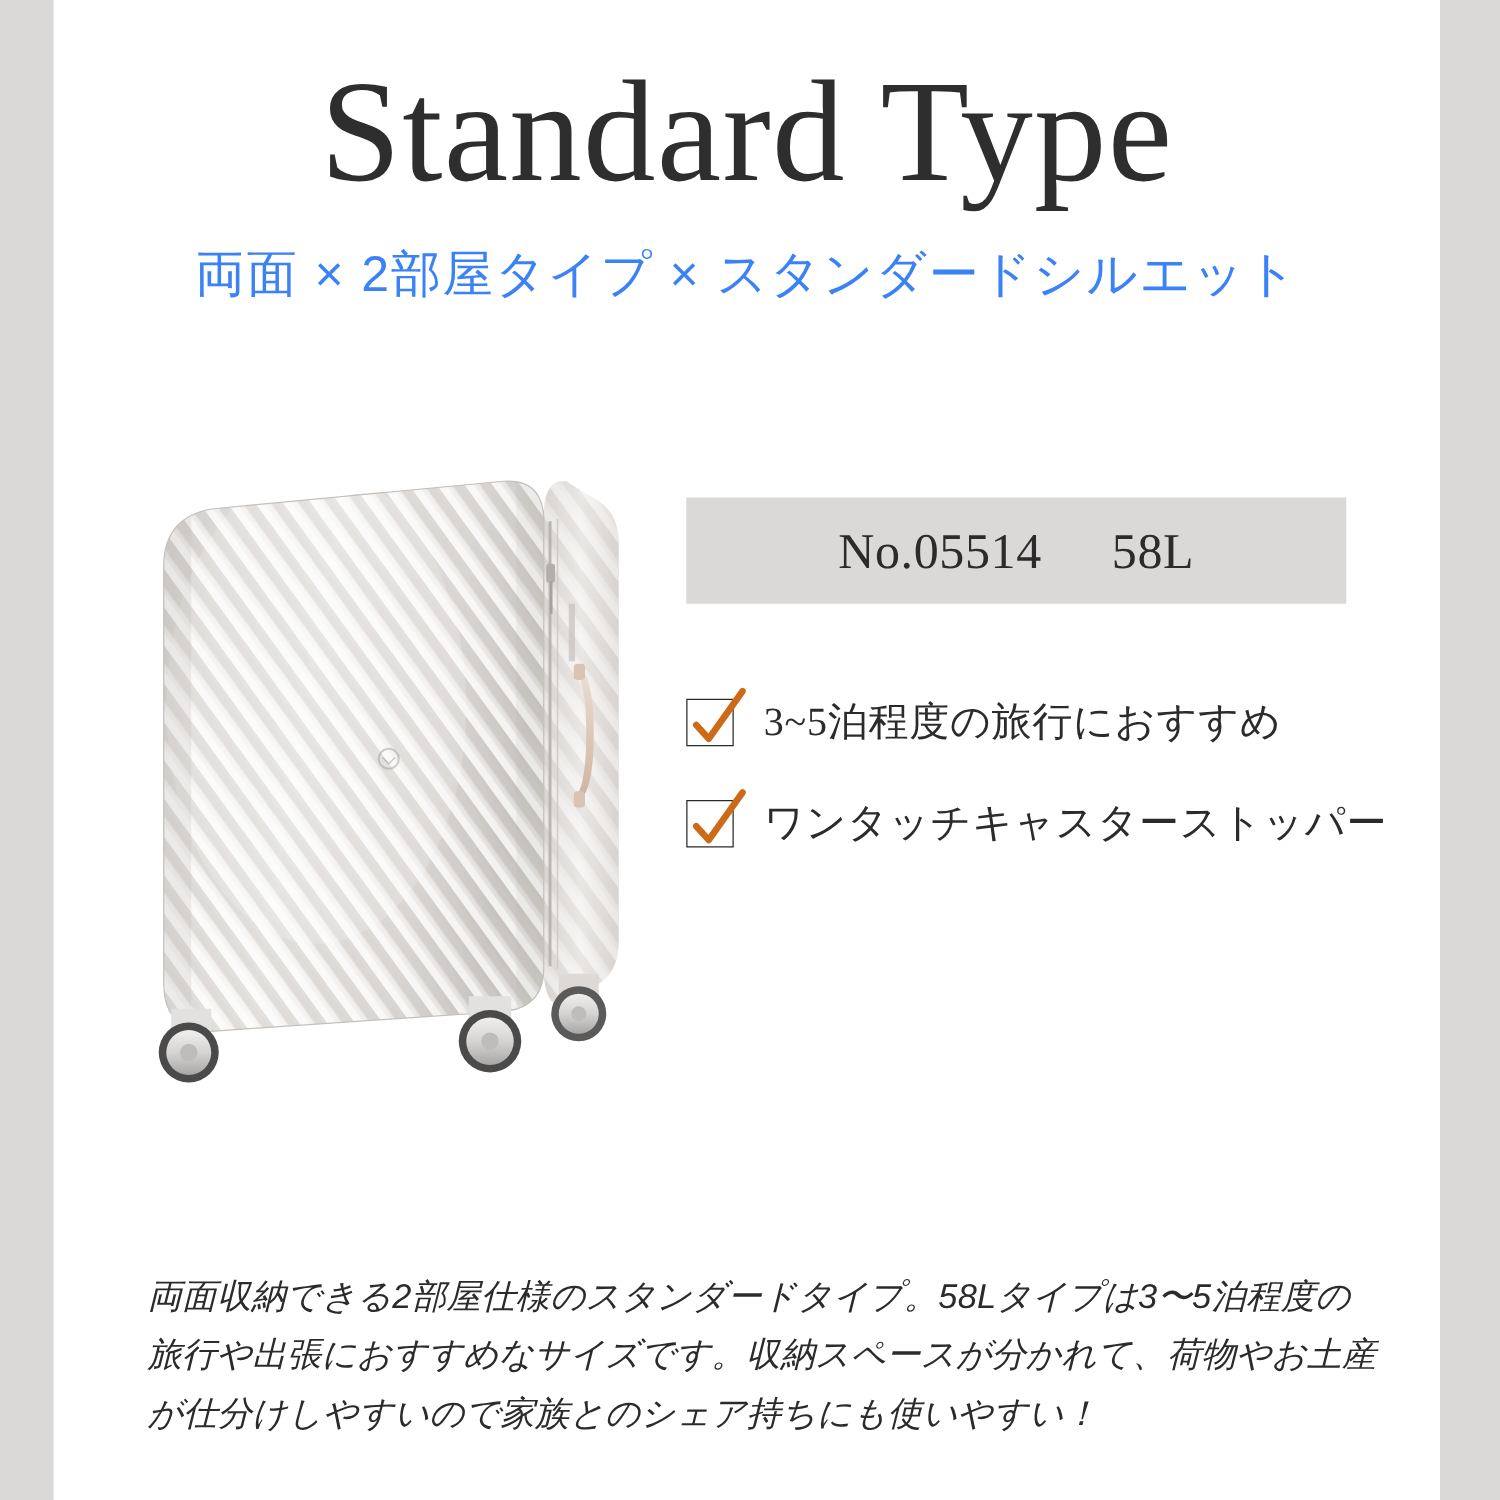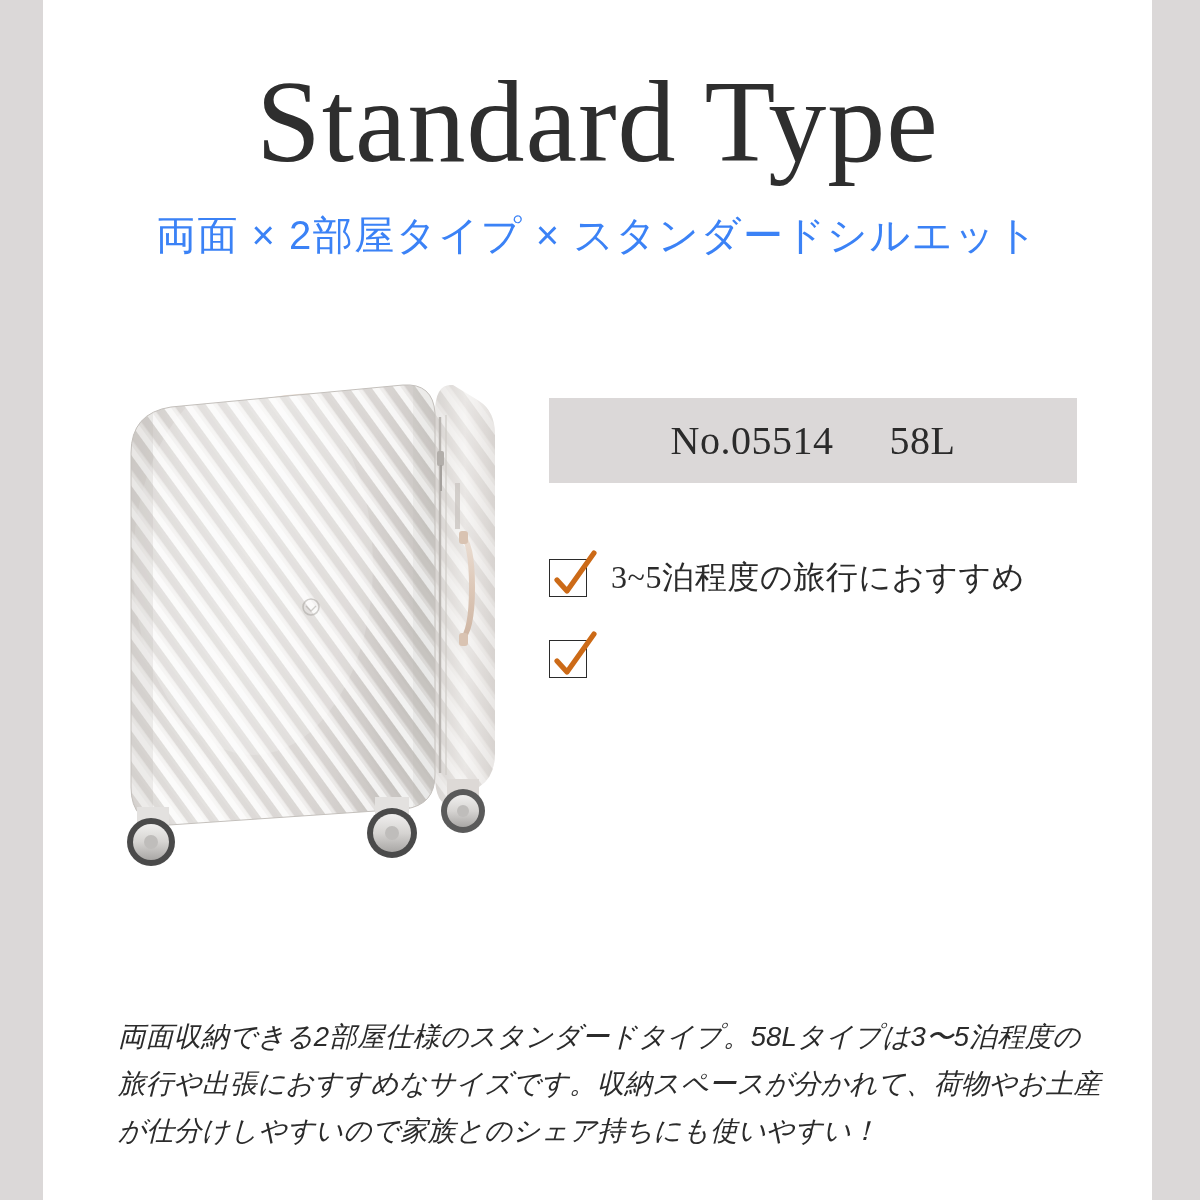--- a/index.html
+++ b/index.html
@@ -32,21 +32,21 @@
     top: 0;
     width: 1109px;
     height: 1200px;
     background: #ffffff;
   }
 
   
   .header {
     position: absolute;
     left: 0;
-    top: 16px;
+    top: 0;
     width: 1109px;
     text-align: center;
   }
   .main-title {
     font-family: "Liberation Serif", "DejaVu Serif", serif;
     font-size: 116px;
     line-height: 1.0;
     letter-spacing: 1px;
     color: #2e2e2e;
     margin: 0;
@@ -314,20 +314,21 @@
 
 
 
       <li class="feature-item">
         <span class="checkbox-icon">
           <span class="box"></span>
           <svg viewBox="0 0 52 52" xmlns="http://www.w3.org/2000/svg">
             <path d="M 9 30 L 19 41 L 46 3" fill="none" stroke="#cc6a17" stroke-width="5.2" stroke-linecap="round" stroke-linejoin="round"></path>
           </svg>
         </span>
+        <span class="feature-text">ワンタッチキャスターストッパー</span>
       </li>
 
     </ul>
   </div>
 
   <p class="description">両面収納できる2部屋仕様のスタンダードタイプ。58Lタイプは3〜5泊程度の旅行や出張におすすめなサイズです。収納スペースが分かれて、荷物やお土産が仕分けしやすいので家族とのシェア持ちにも使いやすい！</p>
 
 </div>
 
 </body></html>

